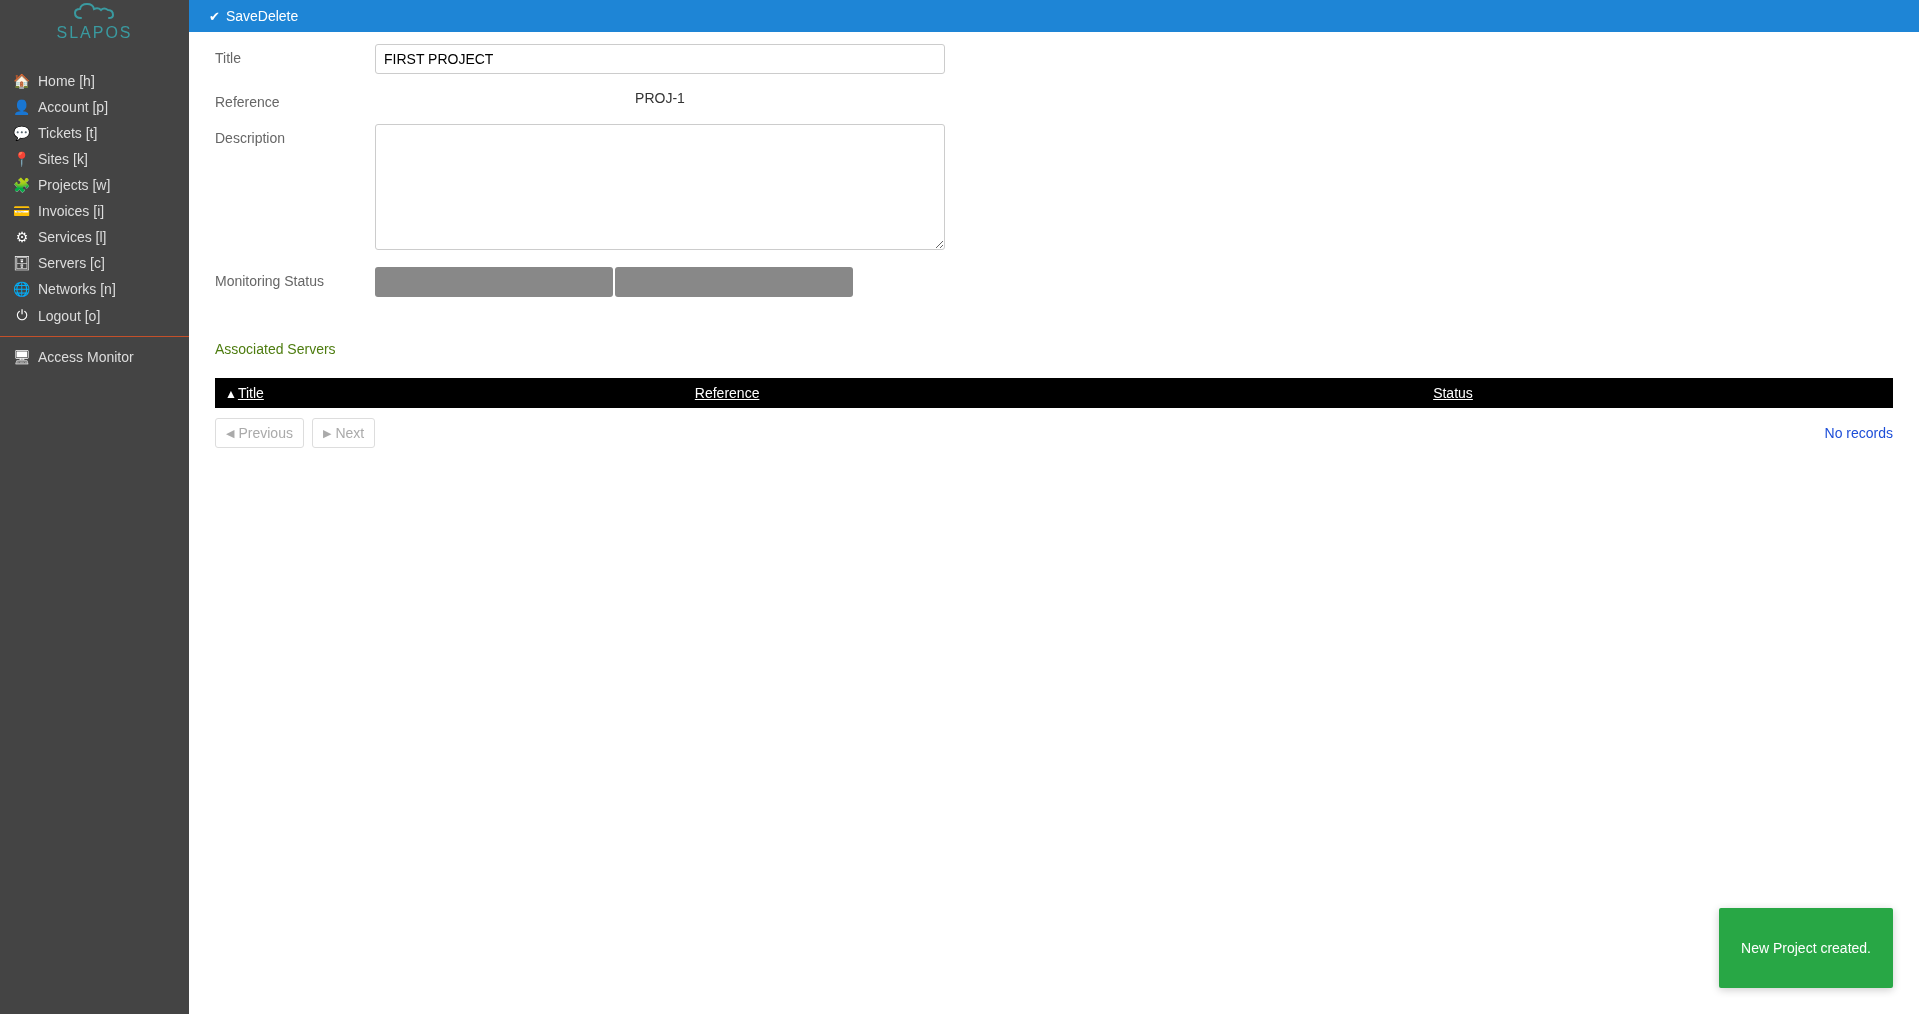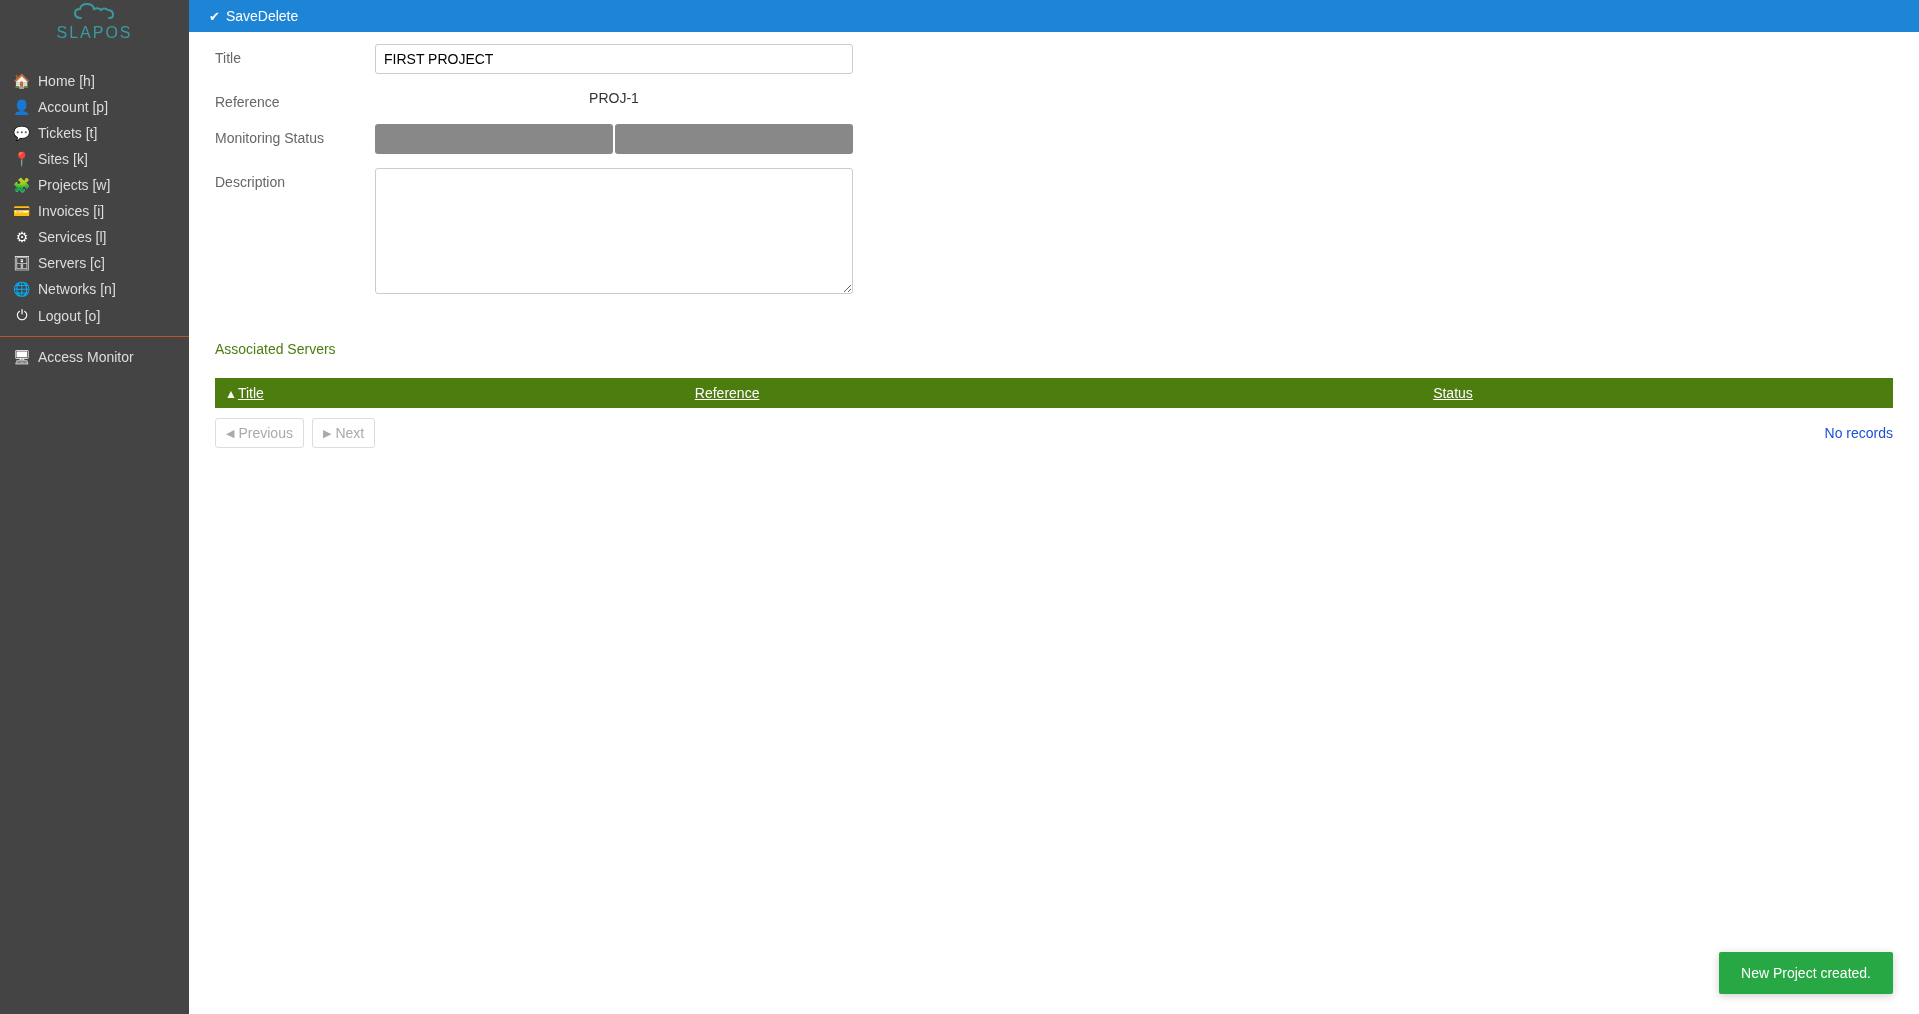--- a/index.html
+++ b/index.html
@@ -26,50 +26,50 @@
 
   .actionbar { background: #1e85d6; color: #fff; display: flex; align-items: center; height: 32px; padding: 0 20px; }
   .actionbar .act { display: flex; align-items: center; cursor: pointer; }
   .actionbar .act .icon { margin-right: 6px; font-size: 13px; }
   .actionbar .act + .act { }
 
   
   .form { padding: 12px 26px 0; }
   .row { display: flex; align-items: flex-start; margin-bottom: 14px; }
   .row .lbl { width: 160px; color: #666; padding-top: 6px; }
-  .row .field { width: 478px; border-radius: 6px; }
+  .row .field { width: 570px; border-radius: 6px; }
   .row input[type=text], .row textarea {
     width: 100%; border: 1px solid #ccc; border-radius: 3px;
     padding: 6px 8px; font-size: 14px; font-family: inherit;
   }
   .row textarea { height: 126px; resize: both; }
   .readonly-val { padding-top: 2px; color: #333; text-align: center; }
 
   .monitoring { width: 478px; display: flex; gap: 2px; }
   .monitoring .bar { flex: 1; height: 30px; background: #888; border-radius: 3px; cursor: pointer; }
 
   .section-title { color: #4d7c0f; margin: 30px 0 21px 26px; }
 
   .table-wrap { margin: 0 26px; }
   table.grid { width: 100%; border-collapse: collapse; }
-  table.grid thead th { background: #4d7c0f; color: #fff; text-align: left; font-weight: normal; padding: 7px 10px; font-size: 14px; }
+  table.grid thead th { background: #000000; color: #fff; text-align: left; font-weight: normal; padding: 7px 10px; font-size: 14px; }
   table.grid thead th .hlink { text-decoration: underline; cursor: pointer; }
   table.grid thead th .sort-icon { margin-right: 1px; font-size: 12px; }
 
   .pager { display: flex; align-items: center; justify-content: space-between; margin: 10px 26px 0; }
   .pager-left { display: flex; gap: 8px; }
   .pg-btn { border: 1px solid #ddd; border-radius: 3px; padding: 6px 10px; color: #aaa; display: inline-flex; align-items: center; cursor: not-allowed; }
   .pg-btn .caret { margin-right: 4px; font-size: 11px; }
   .no-records { color: #1d4ed8; }
 
   
   .toast {
-    position: fixed; right: 26px; bottom: 20px;
+    position: fixed; right: 26px; bottom: 26px;
     background: #28a745; color: #fff;
-    padding: 13px 22px; border-radius: 2px;
+    padding: 32px 22px; border-radius: 2px;
     box-shadow: 0 2px 8px rgba(0,0,0,0.2);
     cursor: pointer;
   }
 
   
   .g { font-style: normal; }
 </style>
 </head>
 <body>
 
@@ -151,30 +151,30 @@
       <div class="lbl">Title</div>
       <div class="field">
         <input type="text" value="FIRST PROJECT" style="">
       </div>
     </div>
     <div class="row">
       <div class="lbl">Reference</div>
       <div class="field readonly-val">PROJ-1</div>
     </div>
     <div class="row">
+      <div class="lbl">Description</div>
+      <div class="field">
+        <textarea placeholder="" style=""></textarea>
+      </div>
+    </div>
+    <div class="row">
       <div class="lbl">Monitoring Status</div>
       <div class="monitoring">
         <div class="bar"></div>
         <div class="bar"></div>
-      </div>
-    </div>
-    <div class="row">
-      <div class="lbl">Description</div>
-      <div class="field">
-        <textarea placeholder="" style=""></textarea>
       </div>
     </div>
   </div>
 
   <div class="section-title">Associated Servers</div>
 
   <div class="table-wrap">
     <table class="grid">
       <thead>
         <tr>

